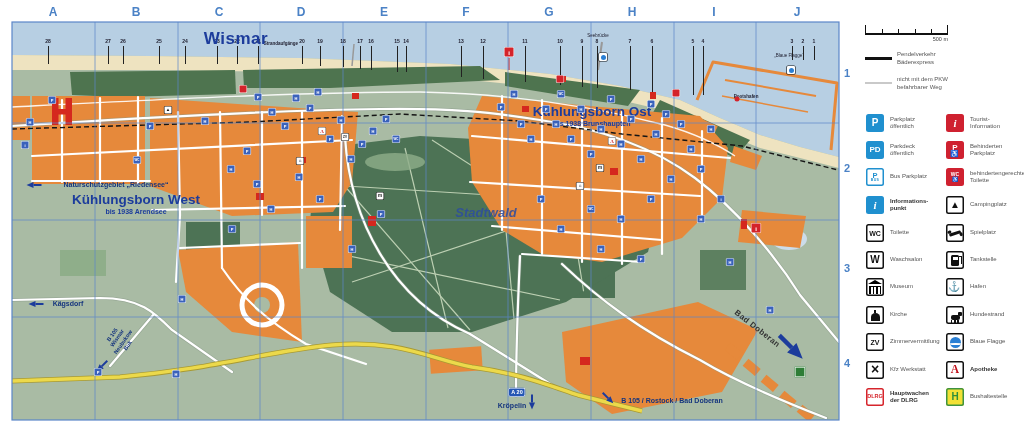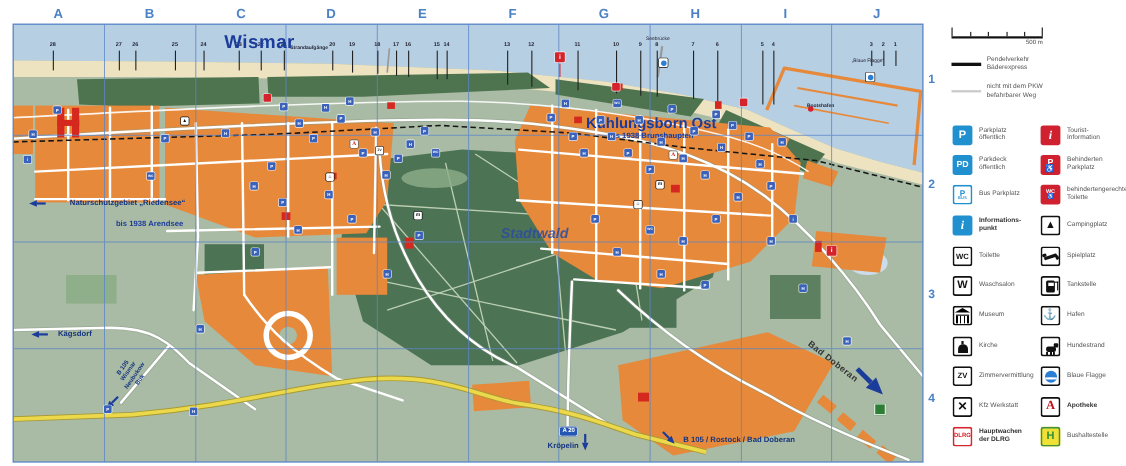--- a/index.html
+++ b/index.html
@@ -325,21 +325,21 @@
       <div class="bt" style="left: 792px; top: 46px; height: 14px;"></div>
       <div class="bn" style="left: 803px; top: 41px;">2</div>
       <div class="bt" style="left: 803px; top: 46px; height: 14px;"></div>
       <div class="bn" style="left: 814px; top: 41px;">1</div>
       <div class="bt" style="left: 814px; top: 46px; height: 14px;"></div>
       <div class="lbl sea-name" style="left: 236px; top: 38px; transform: translate(-50%, -50%);">Wismar</div>
       <div class="lbl tiny" style="left: 598px; top: 36px; transform: translate(-50%, -50%);">Seebrücke</div>
       <div class="lbl tiny" style="left: 789px; top: 56px; transform: translate(-50%, -50%);">„Blaue Flagge“</div>
       <div class="lbl tiny-bold" style="left: 746px; top: 97px; transform: translate(-50%, -50%);">Bootshafen</div>
       <div class="lbl town" style="left: 592px; top: 117px; transform: translate(-50%, -50%);"><span class="t1">Kühlungsborn Ost</span><span class="t2">bis 1938 Brunshaupten</span></div>
-      <div class="lbl town" style="left: 136px; top: 205px; transform: translate(-50%, -50%);"><span class="t2">bis 1938 Arendsee</span></div>
+      <div class="lbl town" style="left: 136px; top: 205px; transform: translate(-50%, -50%);"><span class="t1">Kühlungsborn West</span><span class="t2">bis 1938 Arendsee</span></div>
       <div class="lbl small-bold" style="left: 116px; top: 185px; transform: translate(-50%, -50%);">Naturschutzgebiet „Riedensee“</div>
       <div class="arrow" style="left: 34px; top: 185px; transform: translate(-50%, -50%) rotate(0deg) scale(1);">
         <span class="a-tri"></span>
         <span class="a-bar"></span>
       </div>
       <div class="lbl forest-name" style="left: 486px; top: 212px; transform: translate(-50%, -50%); font-style: italic;">Stadtwald</div>
       <div class="lbl small-bold" style="left: 68px; top: 304px; transform: translate(-50%, -50%);">Kägsdorf</div>
       <div class="arrow" style="left: 36px; top: 304px; transform: translate(-50%, -50%) rotate(0deg) scale(1);">
         <span class="a-tri"></span>
         <span class="a-bar"></span>

